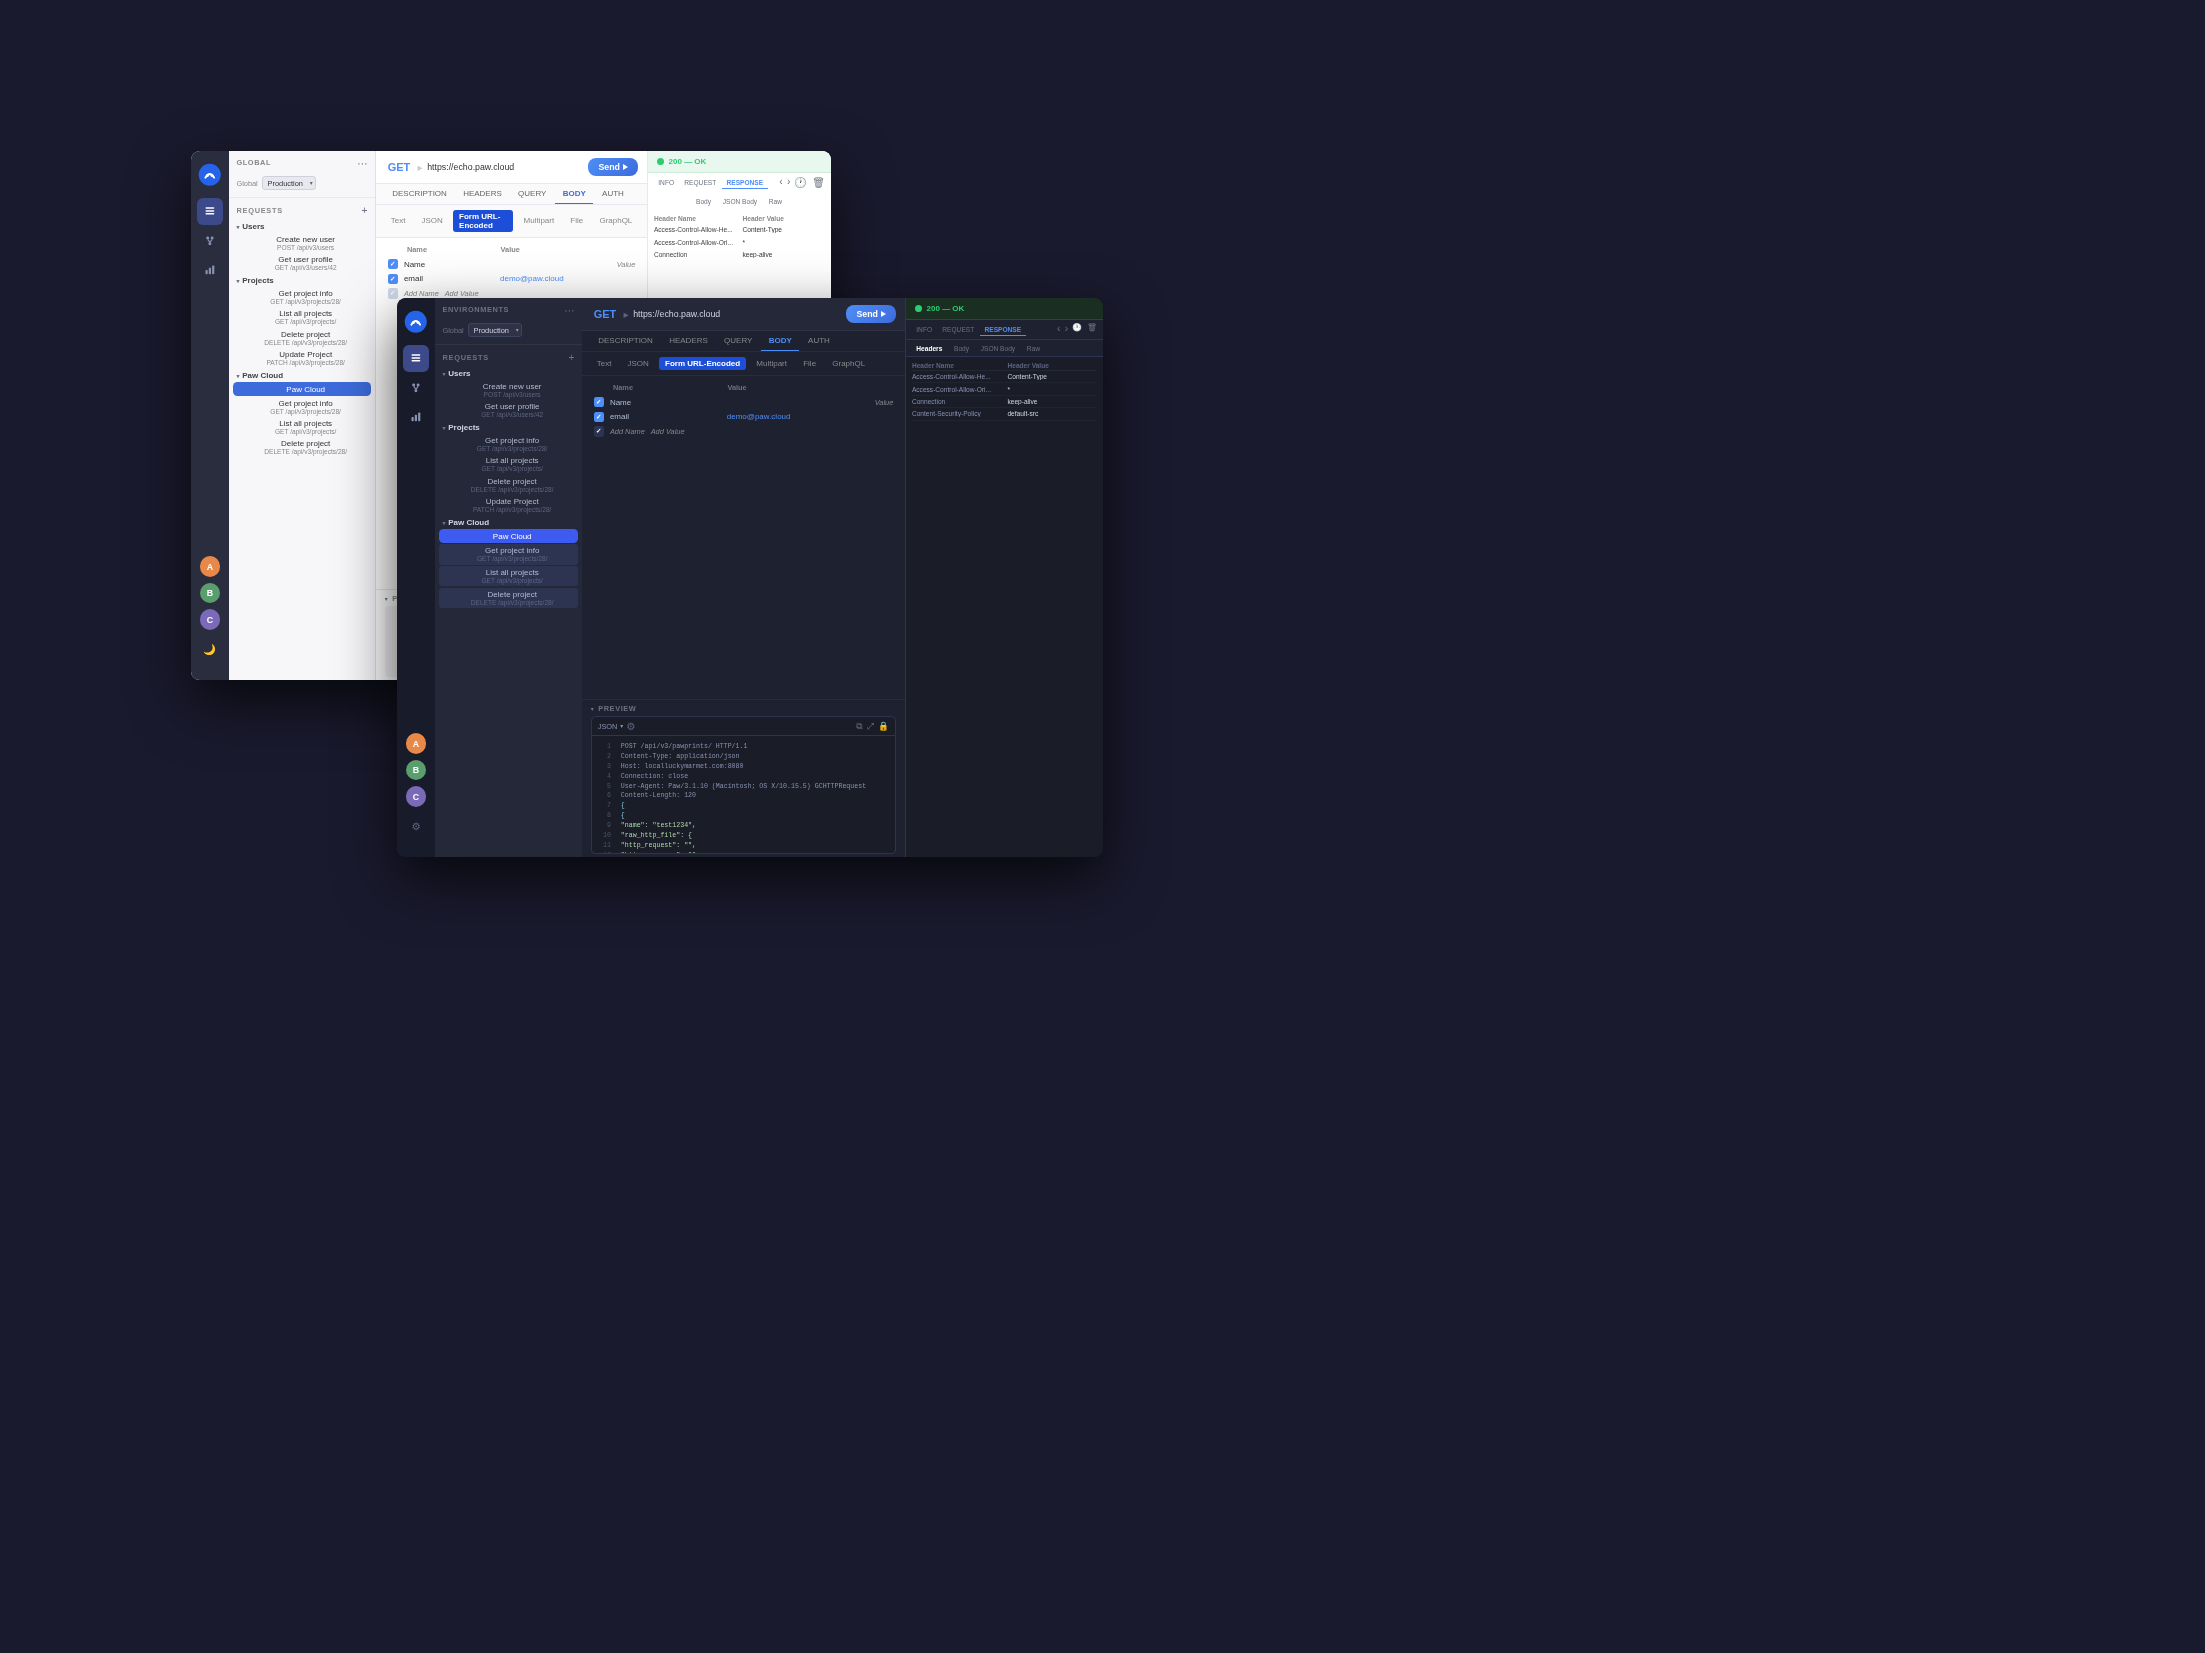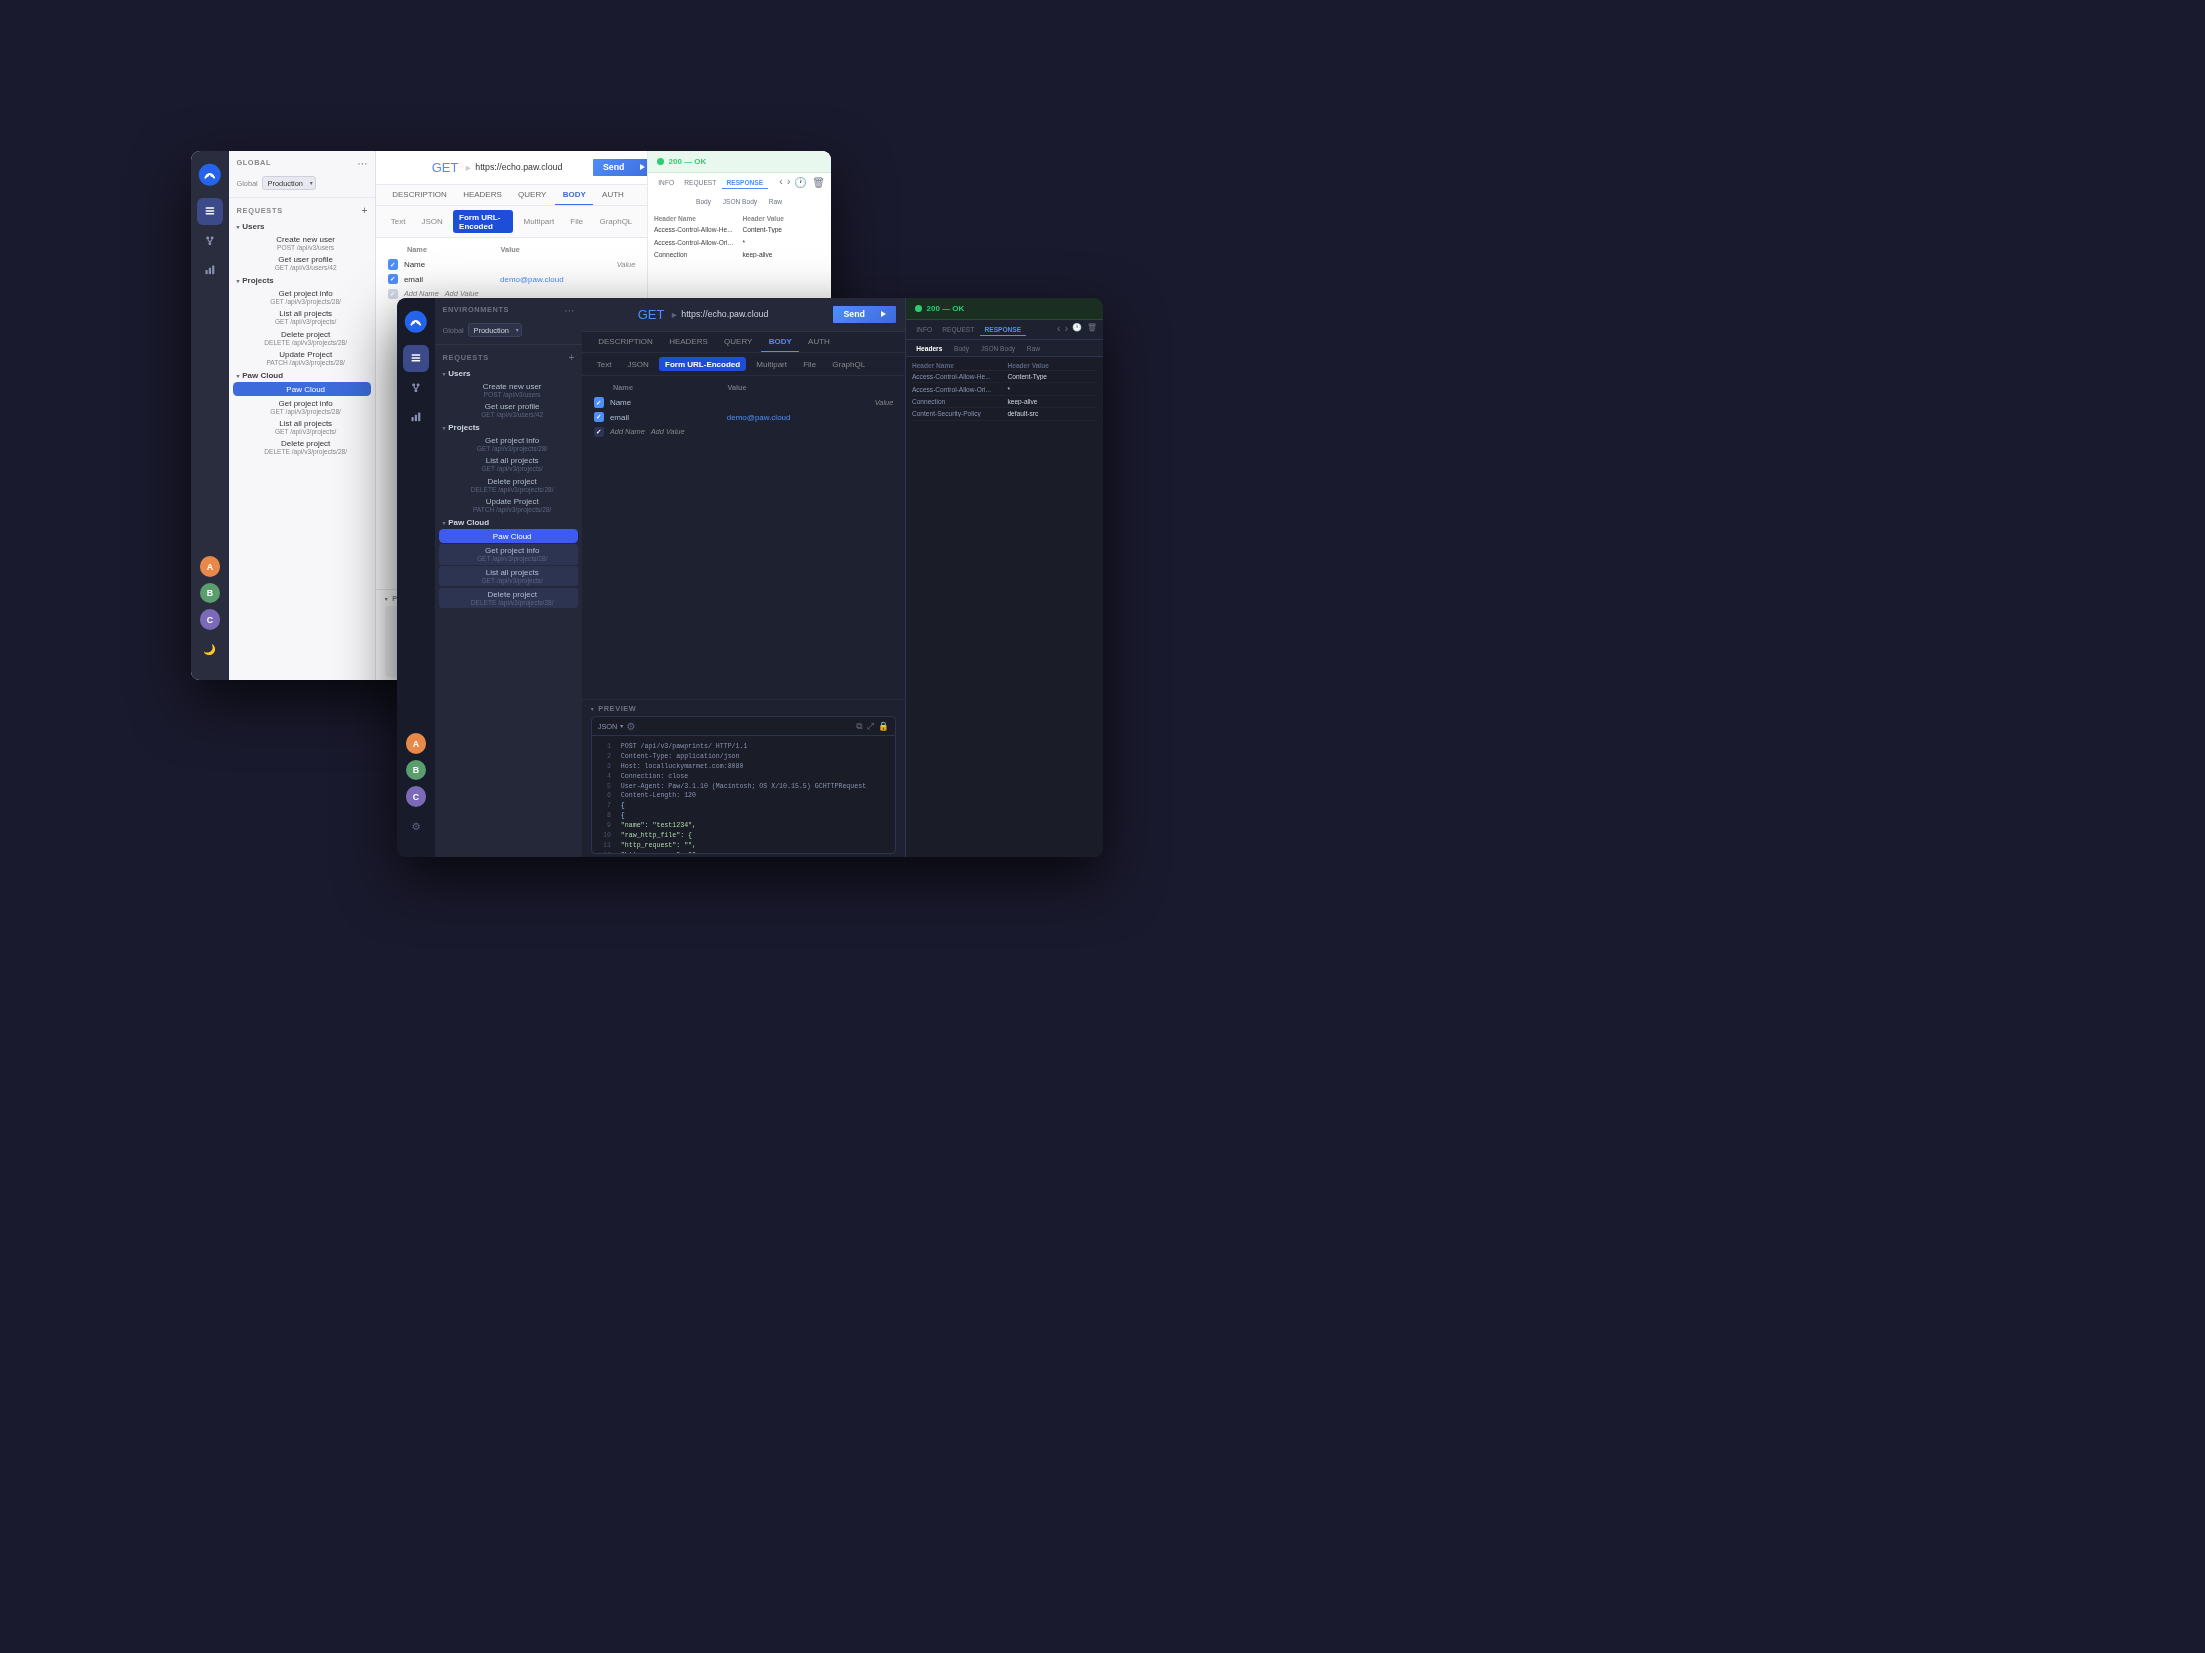--- a/index.html
+++ b/index.html
@@ -246,51 +246,50 @@
     }
 
     .window-back .url-bar {
       border-bottom: 0.7px solid #e8e8f0;
       background: #fff;
     }
 
     .method-select {
       background: transparent;
       border: none;
-      font-size: 13px;
-      font-weight: 400;
+      font-size: 11px;
+      font-weight: 700;
       color: #4e8ef7;
       cursor: pointer;
       padding: 1.5px 2.9px;
-      margin-left: 44px;
     }
 
     .url-input {
       flex: 1;
       background: transparent;
       border: none;
       font-size: 8.8px;
       outline: none;
       color: #333;
     }
 
     .window-front .url-input { color: #cdd5e0; }
 
     .send-btn {
       background: linear-gradient(135deg, #4e8ef7, #3d6bdb);
       color: #fff;
       border: none;
-      border-radius: 1px;
+      border-radius: 8px;
       padding: 3.7px 10.3px;
       font-size: 8.8px;
       font-weight: 600;
       cursor: pointer;
       display: flex;
       align-items: center;
-      gap: 16px;
+      gap: 3px;
     }
 
     
     .tabs-row {
       display: flex;
       align-items: center;
       padding: 0 8.8px;
       gap: 1.5px;
       border-bottom: 0.7px solid rgba(255,255,255,0.05);
     }

